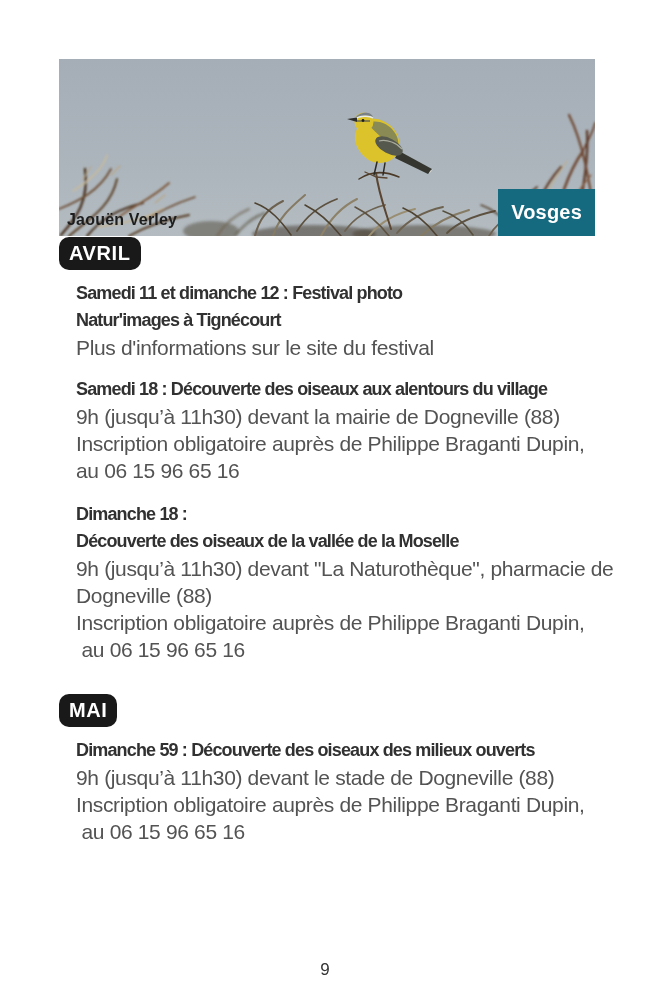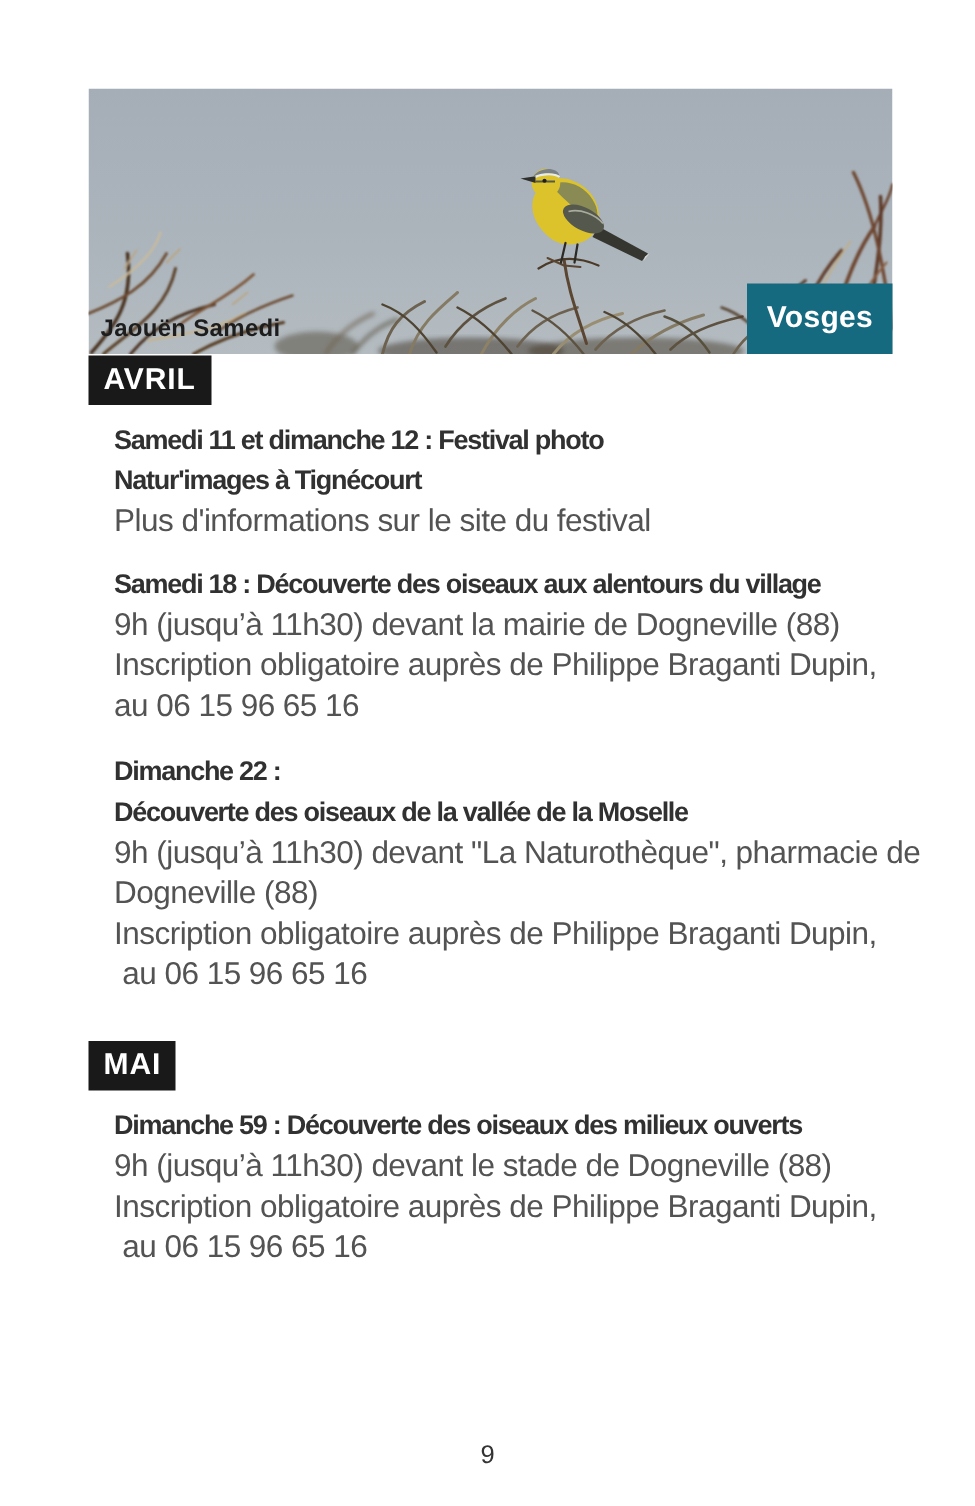--- a/index.html
+++ b/index.html
@@ -16,21 +16,21 @@
     font-size:16px;font-weight:700;color:#1d1d1d;letter-spacing:.2px;
   }
   .region-badge{
     position:absolute;right:0;bottom:0;height:47px;line-height:46px;
     background:#166a80;color:#ffffff;font-weight:700;font-size:20px;
     padding:0 13px;letter-spacing:.2px;
   }
   .month-badge{
     position:absolute;left:59px;height:33px;line-height:33px;
     background:#191919;color:#ffffff;font-weight:700;font-size:20px;
-    letter-spacing:.6px;padding:0 10px;
+    letter-spacing:.6px;padding:0 10px;border-radius:10px;
   }
   #badge-avril{top:237px;}
   #badge-mai{top:694px;}
   .block{position:absolute;left:76px;width:540px;}
   #block-1{top:280px;}
   #block-2{top:376px;}
   #block-3{top:501px;}
   #block-4{top:737px;}
   .line{white-space:pre;line-height:27px;}
   .title{font-size:18px;font-weight:700;color:#313131;letter-spacing:-.85px;}
@@ -130,41 +130,41 @@
         <circle cx="305" cy="63" r="9.5" fill="#ddc32b"></circle>
         <path d="M296,60 C298,53 312,51 314,58 C310,56 300,56 296,60 Z" fill="#798086"></path>
         <path d="M296,60 C300,57 310,56 314,59" stroke="#e8ece9" stroke-width="1.4" fill="none"></path>
         <path d="M298,62 L311,62" stroke="#55584c" stroke-width="1.3"></path>
         <circle cx="304" cy="61.5" r="1.4" fill="#1d1d1d"></circle>
         <path d="M288,60 L298,58.5 L298,63 Z" fill="#2e2e2a"></path>
         <path d="M318,103 L315,116 M326,104 L324,116" stroke="#2c2a24" stroke-width="1.5" stroke-linecap="round"></path>
       </g>
     </svg>
 
-    <span class="credit">Jaouën Samedi</span>
+    <span class="credit">Jaouën Verley</span>
     <span class="region-badge">Vosges</span>
   </figure>
 
   <div class="month-badge" id="badge-avril">AVRIL</div>
 
   <div class="block" id="block-1">
     <div class="line title">Samedi 11 et dimanche 12 : Festival photo</div>
     <div class="line title">Natur'images à Tignécourt</div>
     <div class="line detail">Plus d'informations sur le site du festival</div>
   </div>
 
   <div class="block" id="block-2">
     <div class="line title">Samedi 18 : Découverte des oiseaux aux alentours du village</div>
     <div class="line detail">9h (jusqu’à 11h30) devant la mairie de Dogneville (88)</div>
     <div class="line detail">Inscription obligatoire auprès de Philippe Braganti Dupin,</div>
     <div class="line detail">au 06 15 96 65 16</div>
   </div>
 
   <div class="block" id="block-3">
-    <div class="line title">Dimanche 22 :</div>
+    <div class="line title">Dimanche 18 :</div>
     <div class="line title">Découverte des oiseaux de la vallée de la Moselle</div>
     <div class="line detail">9h (jusqu’à 11h30) devant "La Naturothèque", pharmacie de</div>
     <div class="line detail">Dogneville (88)</div>
     <div class="line detail">Inscription obligatoire auprès de Philippe Braganti Dupin,</div>
     <div class="line detail"> au 06 15 96 65 16</div>
   </div>
 
   <div class="month-badge" id="badge-mai">MAI</div>
 
   <div class="block" id="block-4">

